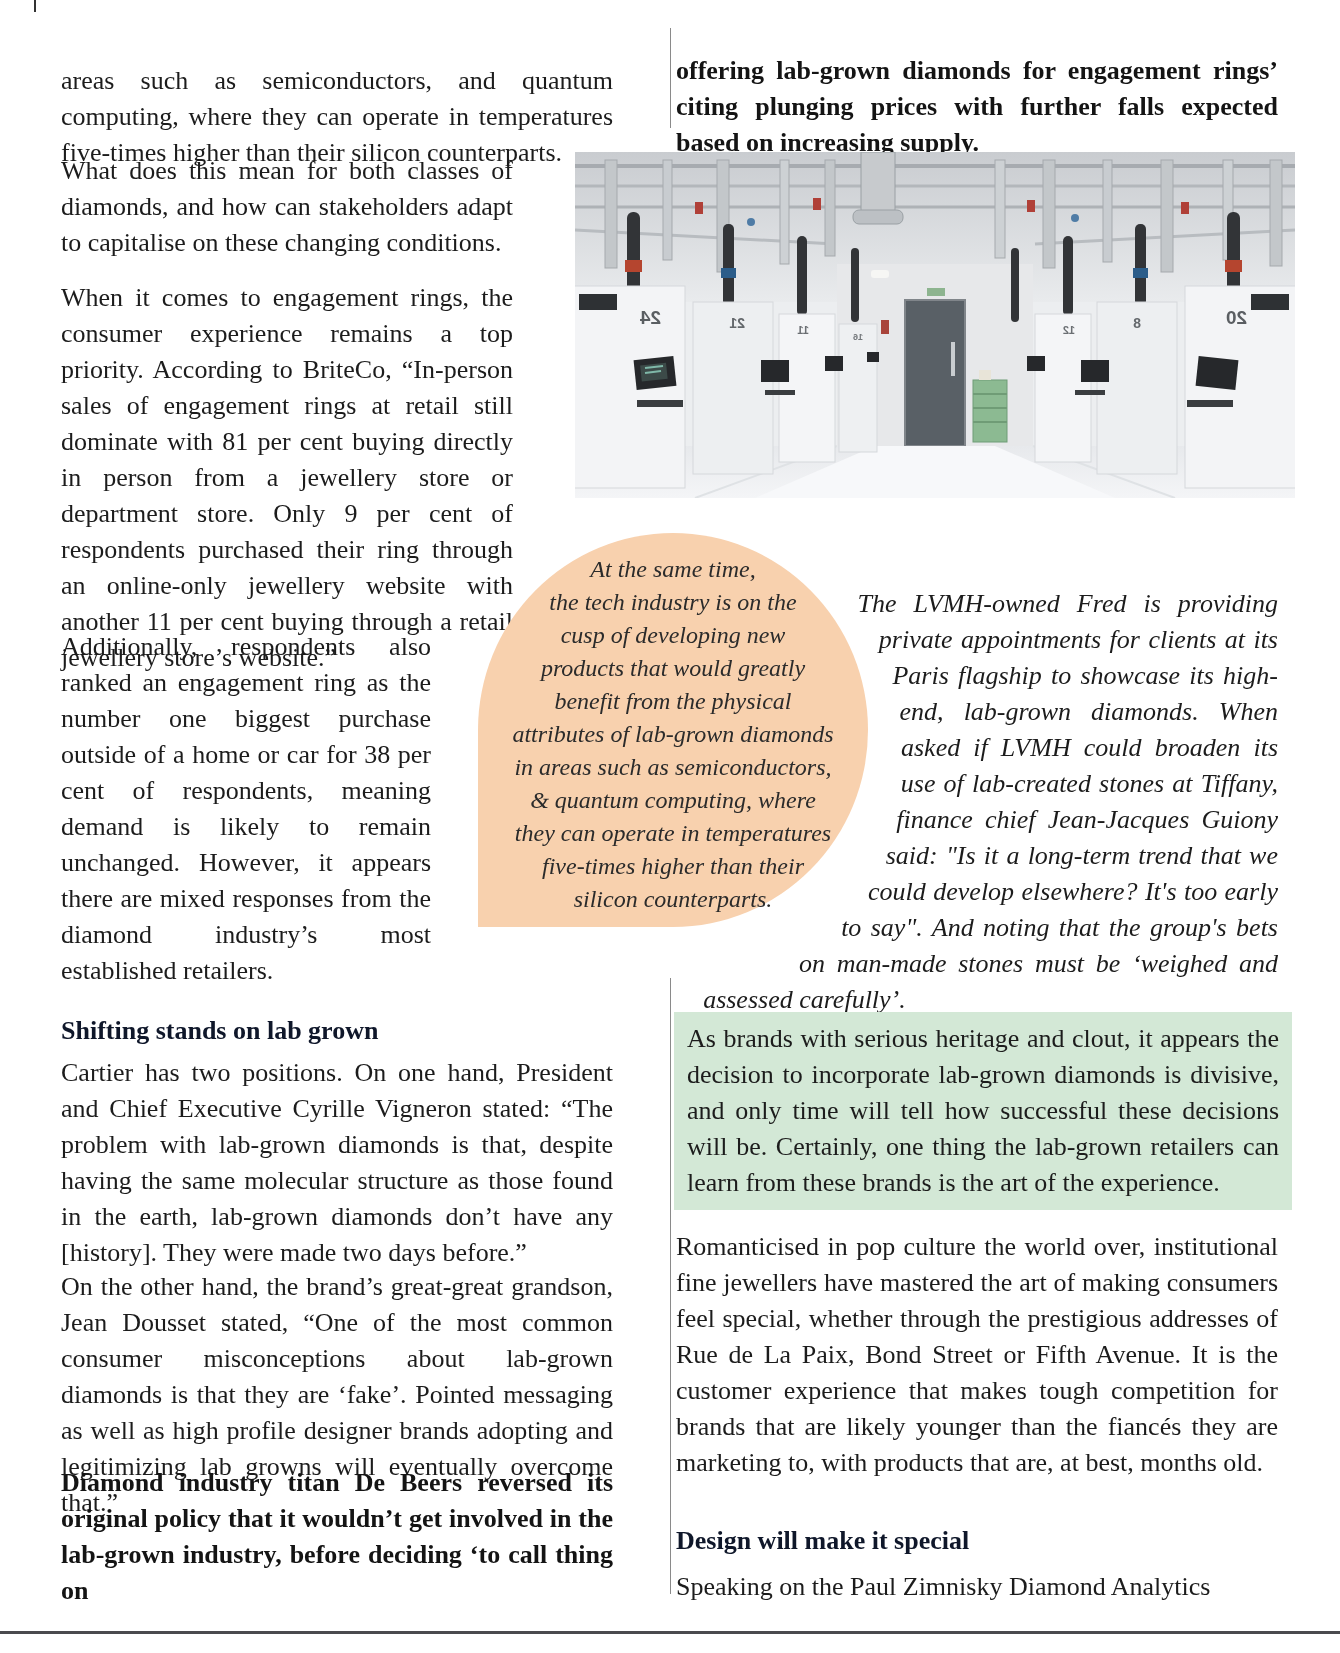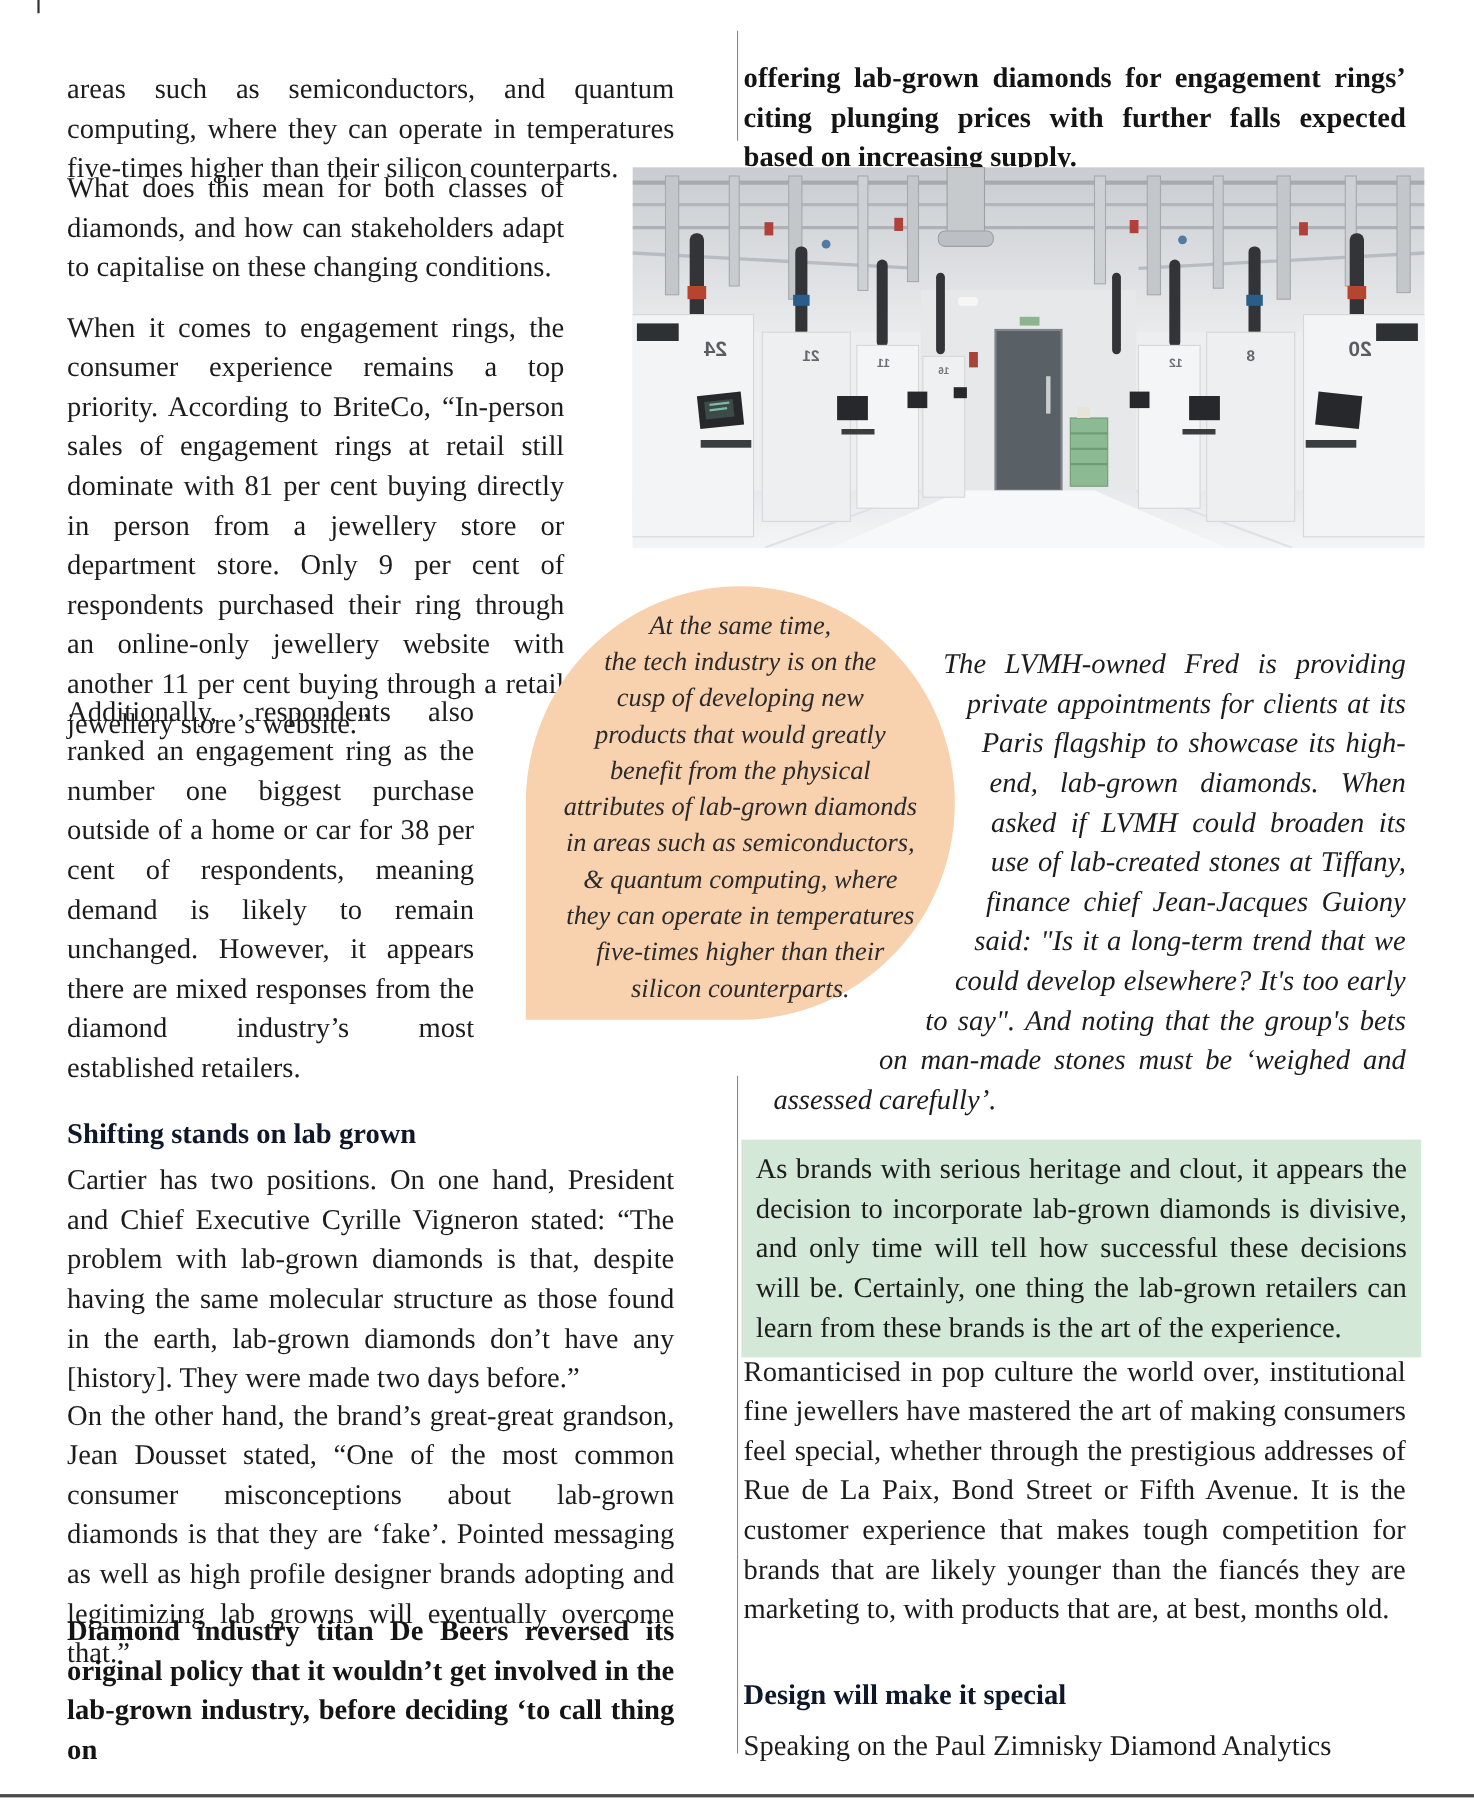--- a/index.html
+++ b/index.html
@@ -10,21 +10,21 @@
   .heading{position:absolute;font-weight:bold;font-size:26px;line-height:34px;color:#0f172a;}
   .vline{position:absolute;left:670px;width:1px;background:#8a8a8a;}
   .footer-rule{position:absolute;left:0;top:1631px;width:1340px;height:3px;background:#4a4a4e;}
   .corner-tick{position:absolute;left:34px;top:0;width:2px;height:12px;background:#333;}
   .photo{position:absolute;left:575px;top:152px;width:720px;height:346px;}
   .bubble{position:absolute;left:478px;top:533px;width:390px;height:394px;
           background:#f8d1ae;border-radius:50% 50% 50% 0;}
   .bubble-text{white-space:pre-line;text-align:center;font-style:italic;
                font-size:24px;line-height:33px;color:#2b2b2b;padding:20px 14px 0 14px;}
   .green-box{position:absolute;left:674px;top:1012px;width:592px;background:#d3e8d6;
-             padding:9px 13px;text-align:justify;font-size:26px;line-height:36px;margin-top:24px;}
+             padding:9px 13px;text-align:justify;font-size:26px;line-height:36px;}
   .p9{position:absolute;left:636px;top:560px;width:642px;text-align:justify;
       font-size:26px;line-height:36px;font-style:italic;}
   .circle-spacer{float:left;width:282px;height:418px;
                  shape-outside:circle(228px at 37px 170px);}
 </style>
 </head>
 <body>
 
 <div class="page">
 

